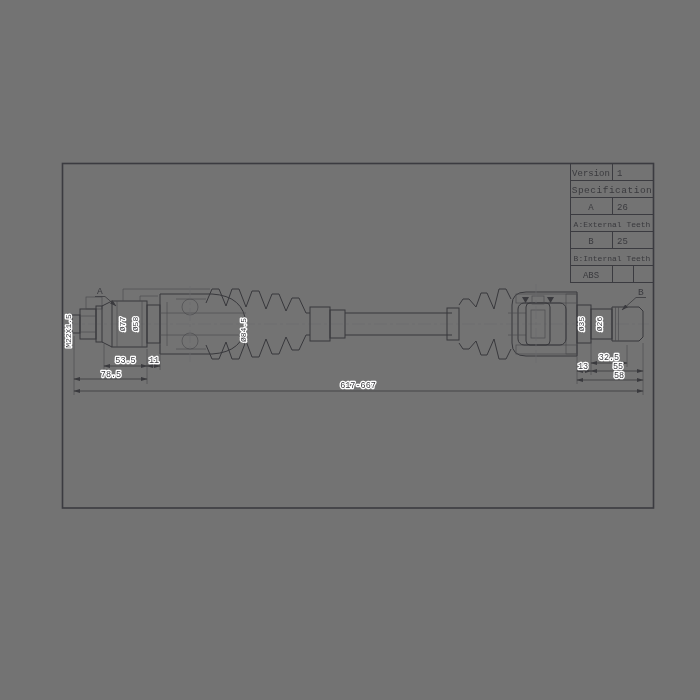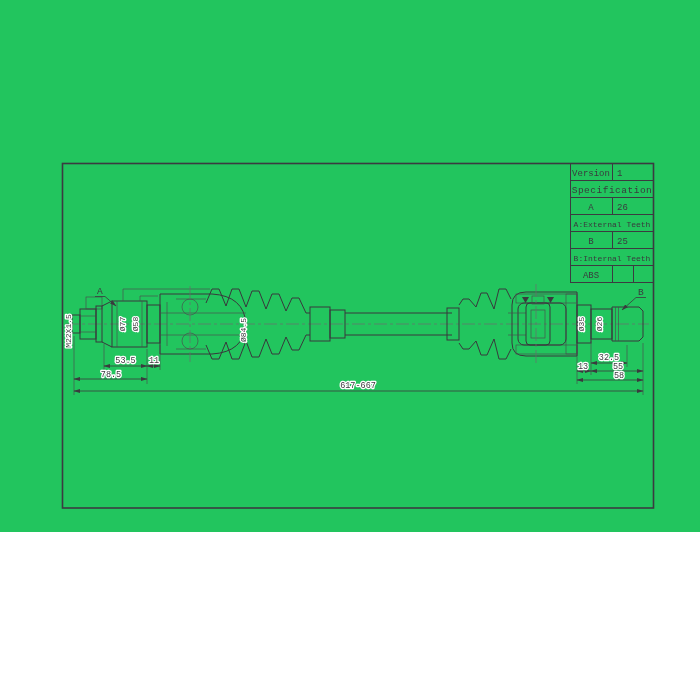--- a/index.html
+++ b/index.html
@@ -1,16 +1,16 @@
 <!DOCTYPE html>
 <html><head>
 <meta charset="utf-8">
 <style>
   html,body{margin:0;padding:0;background:#ffffff;}
-  .stage{position:relative;width:700px;height:532px;background:#22c55e;overflow:hidden;
+  .stage{position:relative;width:700px;height:700px;background:#737373;overflow:hidden;
          font-family:"Liberation Mono","DejaVu Sans Mono",monospace;}
   svg{position:absolute;left:0;top:0;}
   svg text{fill:#3a3a3e;font-family:"Liberation Mono","DejaVu Sans Mono",monospace;}
   .t9{font-size:9px;}
   .t85{font-size:8.5px;}
   .t8{font-size:8px;}
   .t10{font-size:9.5px;letter-spacing:.5px;}
   .tc{text-anchor:middle;}
   .halo{paint-order:stroke;stroke:#ffffff;stroke-width:2.6px;stroke-linejoin:round;}
   .ln{stroke:#38383c;stroke-width:1;fill:none;}

